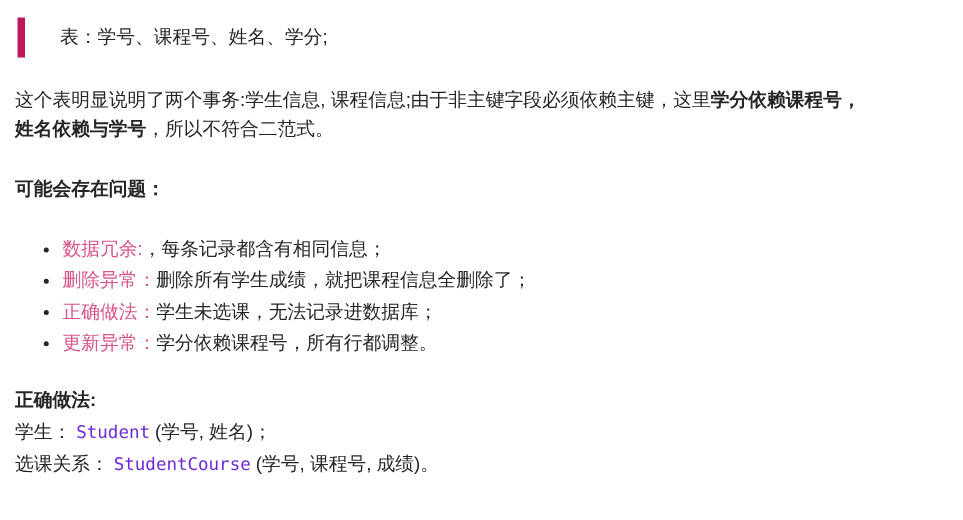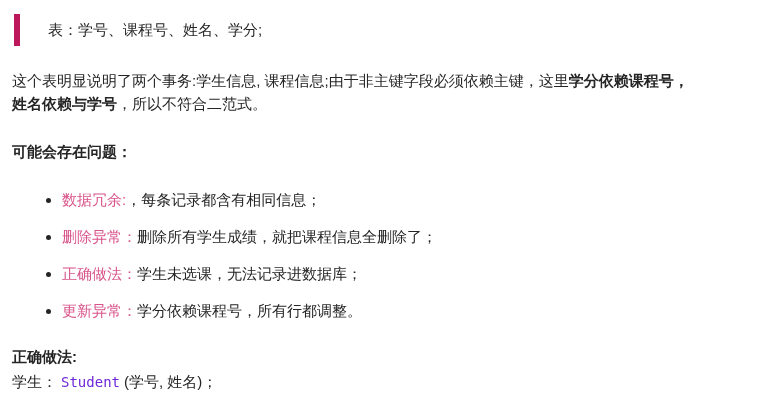--- a/index.html
+++ b/index.html
@@ -35,21 +35,21 @@
     font-weight: 700;
     line-height: 22px;
   }
   ul.problems {
     margin: 24px 0 0 0;
     padding: 0 0 0 38px;
     list-style: disc;
   }
   ul.problems li {
     line-height: 25px;
-    margin: 12px;
+    margin: 0;
   }
   .accent { color: #d9538a; }
   .solution {
     margin-top: 21px;
   }
   .solution .sol-heading {
     font-weight: 700;
     line-height: 25px;
     margin-top: 10px;
   }
@@ -79,15 +79,16 @@
   <ul class="problems">
     <li><span class="accent">数据冗余:</span><span>，每条记录都含有相同信息；</span></li>
     <li><span class="accent">删除异常：</span><span>删除所有学生成绩，就把课程信息全删除了；</span></li>
     <li><span class="accent">正确做法：</span><span>学生未选课，无法记录进数据库；</span></li>
     <li><span class="accent">更新异常：</span><span>学分依赖课程号，所有行都调整。</span></li>
   </ul>
 
   <div class="solution">
     <div class="sol-heading">正确做法:</div>
     <div class="sol-line"><span>学生：</span><code class="inline-code">Student</code><span>(学号, 姓名)；</span></div>
+    <div class="sol-line"><span>选课关系：</span><code class="inline-code">StudentCourse</code><span>(学号, 课程号, 成绩)。</span></div>
   </div>
 
 </div>
 
 </body></html>

